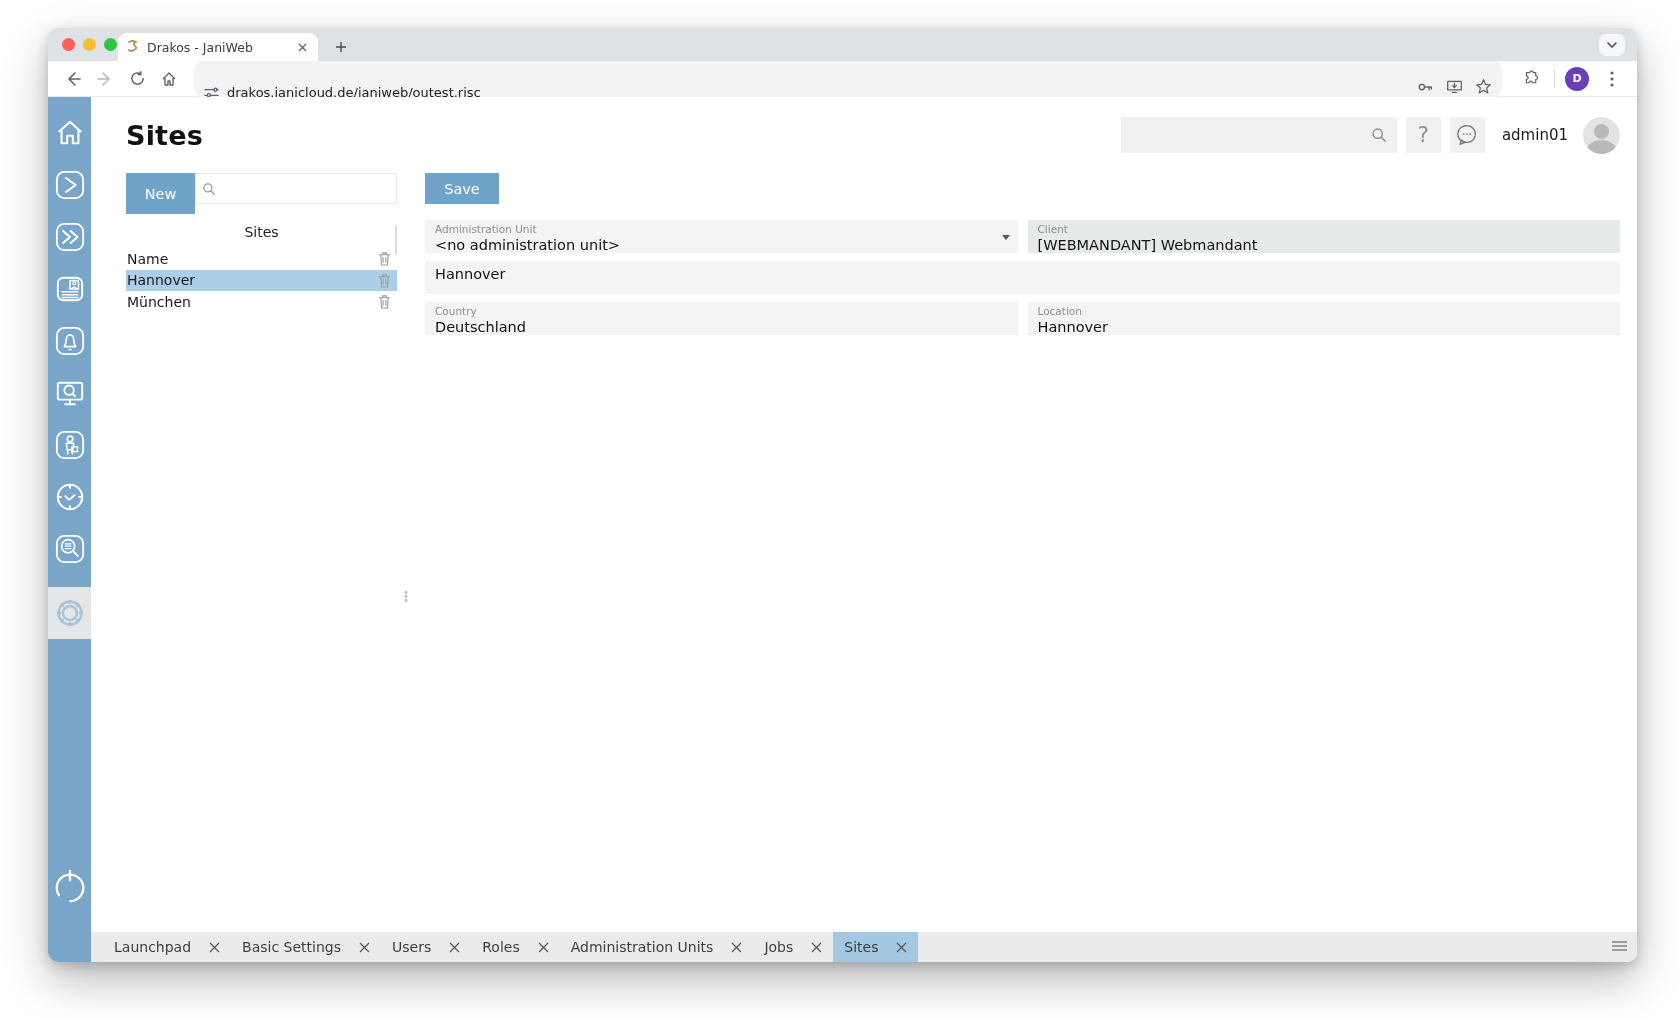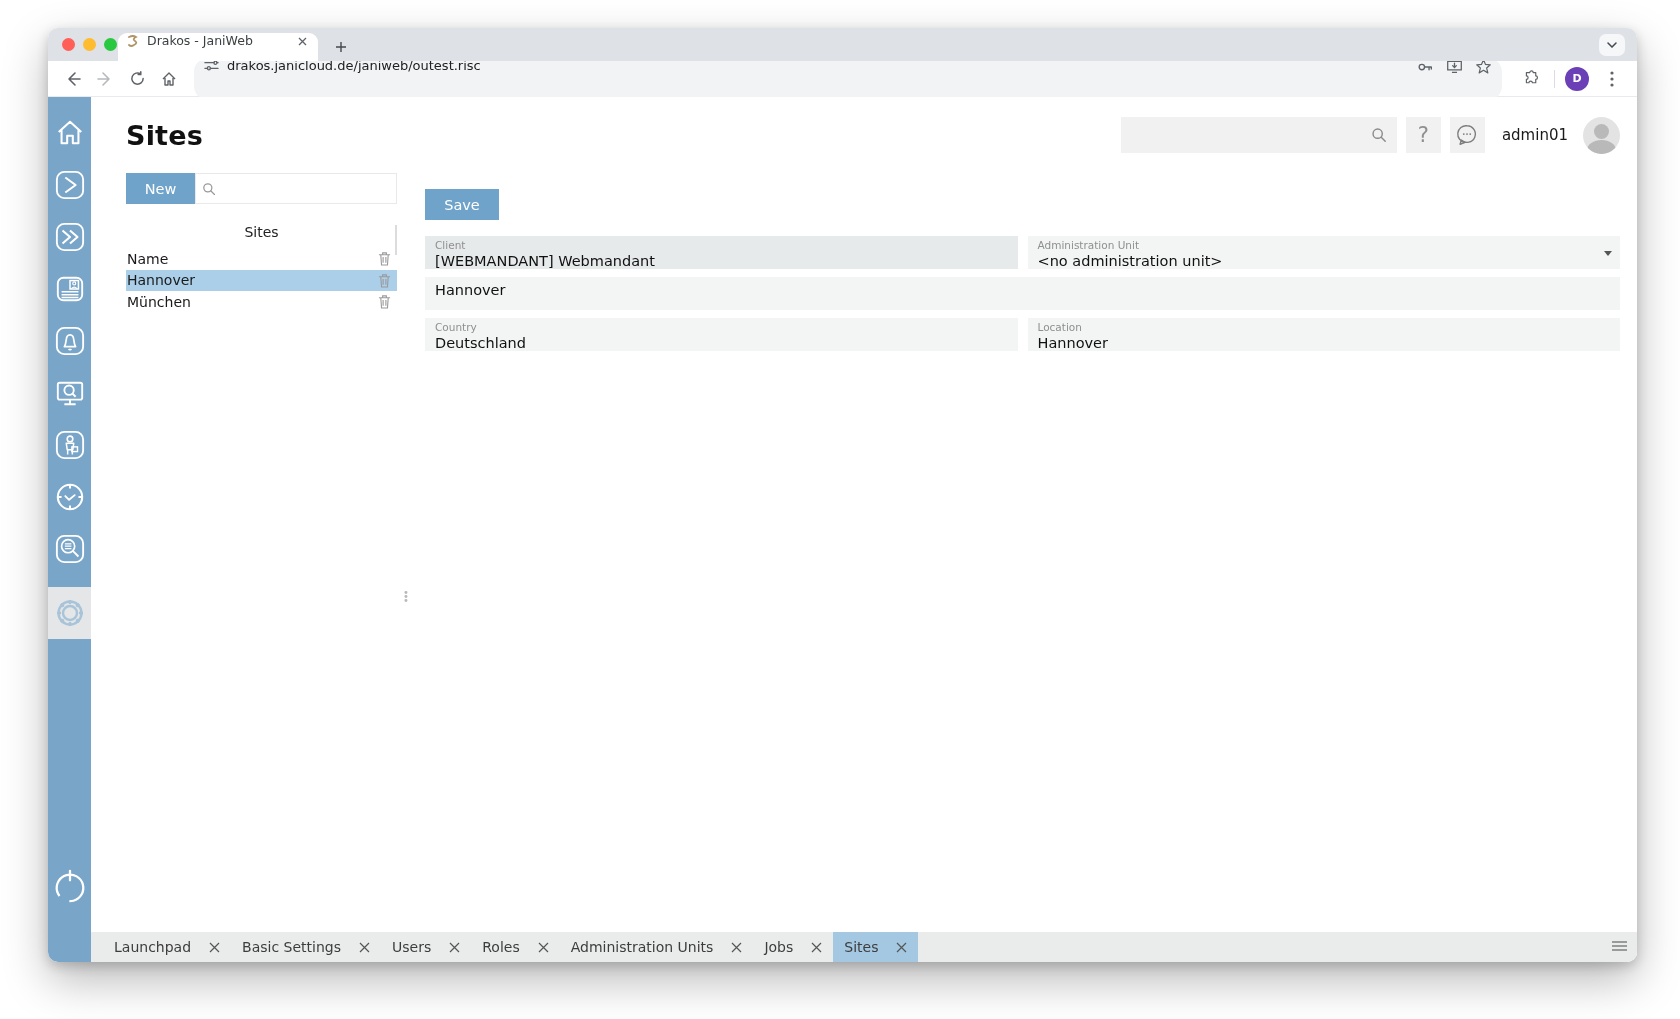--- a/index.html
+++ b/index.html
@@ -11,37 +11,37 @@
             border-radius:10px; background:#fff;
             box-shadow:0 18px 45px rgba(0,0,0,.28), 0 4px 12px rgba(0,0,0,.18);
             display:flex; flex-direction:column; overflow:hidden; }
 
   
   .tabstrip { height:33px; background:#dee1e6; position:relative; flex:none; }
   .traffic { position:absolute; top:10px; left:14px; display:flex; gap:8px; }
   .light { width:13px; height:13px; border-radius:50%; }
   .light.red{ background:#ff5f57; } .light.yellow{ background:#febc2e; } .light.green{ background:#28c840; }
   .tab { position:absolute; left:70px; top:5px; width:200px; height:28px; background:#fff;
-         border-radius:9px 9px 0 0; display:flex; align-items:flex-start; padding:0 8px; gap:7px; }
+         border-radius:9px 9px 0 0; display:flex; align-items:center; padding:0 8px; gap:7px; }
   .tab-title { font-size:12.5px; color:#3c4043; flex:1; white-space:nowrap; overflow:hidden; }
   .tab-close { width:16px; height:16px; display:flex; align-items:center; justify-content:center;
                border-radius:4px; color:#5f6368; }
   .newtab-btn { position:absolute; left:282px; top:8px; width:22px; height:22px; border-radius:50%;
                 display:flex; align-items:center; justify-content:center; color:#45494d; }
   .tabstrip-chevron { position:absolute; right:12px; top:6px; width:26px; height:22px;
                       background:#f6f7f8; border-radius:7px; display:flex; align-items:center; justify-content:center; color:#45494d; }
 
   
   .toolbar { height:36px; background:#fff; display:flex; align-items:center; flex:none;
              padding:0 12px; gap:6px; border-bottom:1px solid #e8eaed; }
   .nav-ic { width:26px; height:26px; display:flex; align-items:center; justify-content:center;
             color:#5f6368; flex:none; }
   .nav-ic.disabled { color:#b6b9bd; }
   .omnibox { flex:1; height:42px; background:#f1f3f4; border-radius:14px; margin:0 6px;
-             display:flex; align-items:flex-start; padding:0 10px; gap:8px; }
+             display:flex; align-items:flex-end; padding:0 10px; gap:8px; }
   .omni-url { flex:1; font-size:13px; color:#202124; white-space:nowrap; overflow:hidden; }
   .omni-icons { display:flex; align-items:center; gap:12px; color:#5f6368; }
   .toolbar-right { display:flex; align-items:center; gap:10px; color:#5f6368; padding-left:4px; }
   .tb-sep { width:1px; height:18px; background:#dadce0; }
   .profile-badge { width:24px; height:24px; border-radius:50%; background:#6b3fb5; color:#fff;
                    font-size:11px; font-weight:bold; display:flex; align-items:center; justify-content:center; }
 
   
   .app { flex:1; display:flex; min-height:0; background:#fff; }
 
@@ -74,37 +74,37 @@
   .avatar .av-head { position:absolute; left:11px; top:7px; width:15px; height:15px; border-radius:50%; background:#b9b9b9; }
   .avatar .av-body { position:absolute; left:4px; top:23px; width:29px; height:20px; border-radius:50% 50% 0 0; background:#b9b9b9; }
 
   .main-row { flex:1; display:flex; min-height:0; }
 
   
   .list-panel { width:306px; flex:none; padding-left:35px; position:relative; }
   .panel-toolbar { display:flex; height:31px; }
   .btn { background:#6fa3c9; color:#fff; font-size:14.5px; border:none; font-family:inherit;
          display:flex; align-items:center; justify-content:center; cursor:pointer; }
-  .new-btn { width:79px; height:31px; }
+  .new-btn { width:79px; height:41px; }
   .panel-search { flex:1; height:31px; border:1px solid #e9e9e9; background:#fff;
                   display:flex; align-items:center; padding:0 6px; gap:4px; }
   .panel-search input { flex:1; border:none; outline:none; background:transparent; font-size:13px; font-family:inherit; }
   .list-header { text-align:center; font-size:14px; color:#222; margin:20px 0 8px 0; }
   .list-scrollhint { position:absolute; right:0; top:52px; width:2px; height:30px; background:#dcdcdc; }
   .list-item { height:21.5px; display:flex; align-items:center; font-size:14px; color:#1a1a1a;
                padding:0 6px 0 1px; cursor:default; }
   .list-item.selected { background:#abcfe9; }
   .list-item .li-label { flex:1; }
   .trash { color:#9a9a9a; display:flex; align-items:center; }
 
   .v-divider { width:1px; margin-left:8px; position:relative; }
   .v-divider .dots { position:absolute; left:-2px; top:418px; color:#b9b9b9; font-size:10px; line-height:4px; }
 
   
-  .form-area { flex:1; padding:0 17px 0 19px; min-width:0;margin-top:16px; }
+  .form-area { flex:1; padding:0 17px 0 19px; min-width:0; }
   .save-btn { width:74px; height:31px; margin-bottom:16px; }
   .field-grid { display:flex; flex-direction:column; gap:8px; }
   .field-row { display:flex; gap:10px; }
   .field { background:#f3f4f4; height:33px; padding:3px 10px 0 10px; position:relative; flex:1; min-width:0; }
   .field.shaded { background:#e7eaeb; }
   .field .f-label { font-size:10.5px; color:#8f8f8f; line-height:12px; display:block; }
   .field .f-value { font-size:14.5px; color:#111; line-height:17px; white-space:nowrap; overflow:hidden; }
   .field .dd-arrow { position:absolute; right:8px; top:15px; width:0; height:0;
                      border-left:4px solid transparent; border-right:4px solid transparent;
                      border-top:5px solid #555; }
@@ -389,28 +389,28 @@
 
         <div class="v-divider">
           <div class="dots">•<br>•<br>•</div>
         </div>
 
         <div class="form-area">
           <button class="btn save-btn">Save</button>
 
           <div class="field-grid">
             <div class="field-row">
-              <div class="field shaded">
-                <span class="f-label">Client</span>
-                <span class="f-value">[WEBMANDANT] Webmandant</span>
-              </div>
               <div class="field">
                 <span class="f-label">Administration Unit</span>
                 <span class="f-value">&lt;no administration unit&gt;</span>
                 <span class="dd-arrow"></span>
+              </div>
+              <div class="field shaded">
+                <span class="f-label">Client</span>
+                <span class="f-value">[WEBMANDANT] Webmandant</span>
               </div>
             </div>
             <div class="field-row">
               <div class="field">
                 <span class="f-value">Hannover</span>
               </div>
             </div>
             <div class="field-row">
               <div class="field">
                 <span class="f-label">Country</span>

